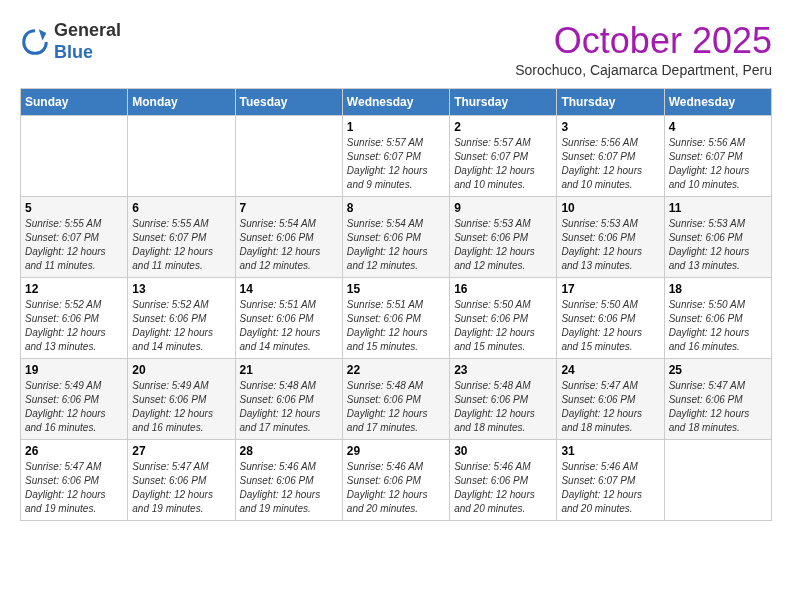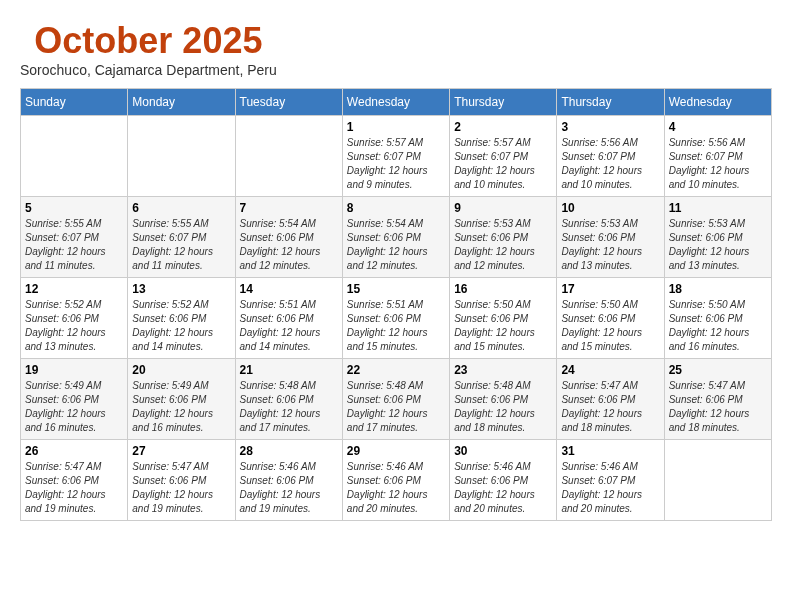--- a/index.html
+++ b/index.html
@@ -30,40 +30,39 @@
     .logo-blue { color: #2a6fbb; }
     .logo-icon {
       width: 30px;
       height: 30px;
     }
     .title-section {
       text-align: right;
     }
     .month-title {
       font-size: 36px;
-      font-weight: bold;
-      color: #c2410c;
-      text-align: center;
+      font-weight: normal;
+      color: #a21caf;
     }
     .subtitle {
       font-size: 14px;
       color: #333;
     }
     .calendar {
       width: 100%;
       border-collapse: collapse;
       font-size: 11px;
     }
     .calendar th {
       background-color: #3a7abf;
       color: white;
       padding: 6px 4px;
       text-align: left;
       font-size: 12px;
-      font-weight: normal;
+      font-weight: bold;
       border: 1px solid #ccc;
     }
     .calendar td {
       vertical-align: top;
       border: 1px solid #ccc;
       padding: 4px;
       width: calc(100% / 7);
       min-height: 80px;
       background: #fff;
     }
@@ -82,20 +81,30 @@
       font-style: italic;
     }
     .empty-cell {
       background: #fff !important;
     }
   </style>
 </head>
 <body>
 
 <div class="header-section">
+  <div class="logo">
+    <svg class="logo-icon" viewBox="0 0 40 40">
+      <path d="M20 5 C10 5 5 12 5 20 C5 28 10 35 20 35 C30 35 35 28 35 20" fill="none" stroke="#2a6fbb" stroke-width="4"></path>
+      <path d="M25 3 L35 8 L30 18 Z" fill="#2a6fbb"></path>
+    </svg>
+    <div class="logo-text">
+      <span class="logo-general">General</span><br>
+      <span class="logo-blue">Blue</span>
+    </div>
+  </div>
   <div class="title-section">
     <div class="month-title">October 2025</div>
     <div class="subtitle">Sorochuco, Cajamarca Department, Peru</div>
   </div>
 </div>
 
 <table class="calendar">
   <thead>
     <tr>
     <th>Sunday</th>

